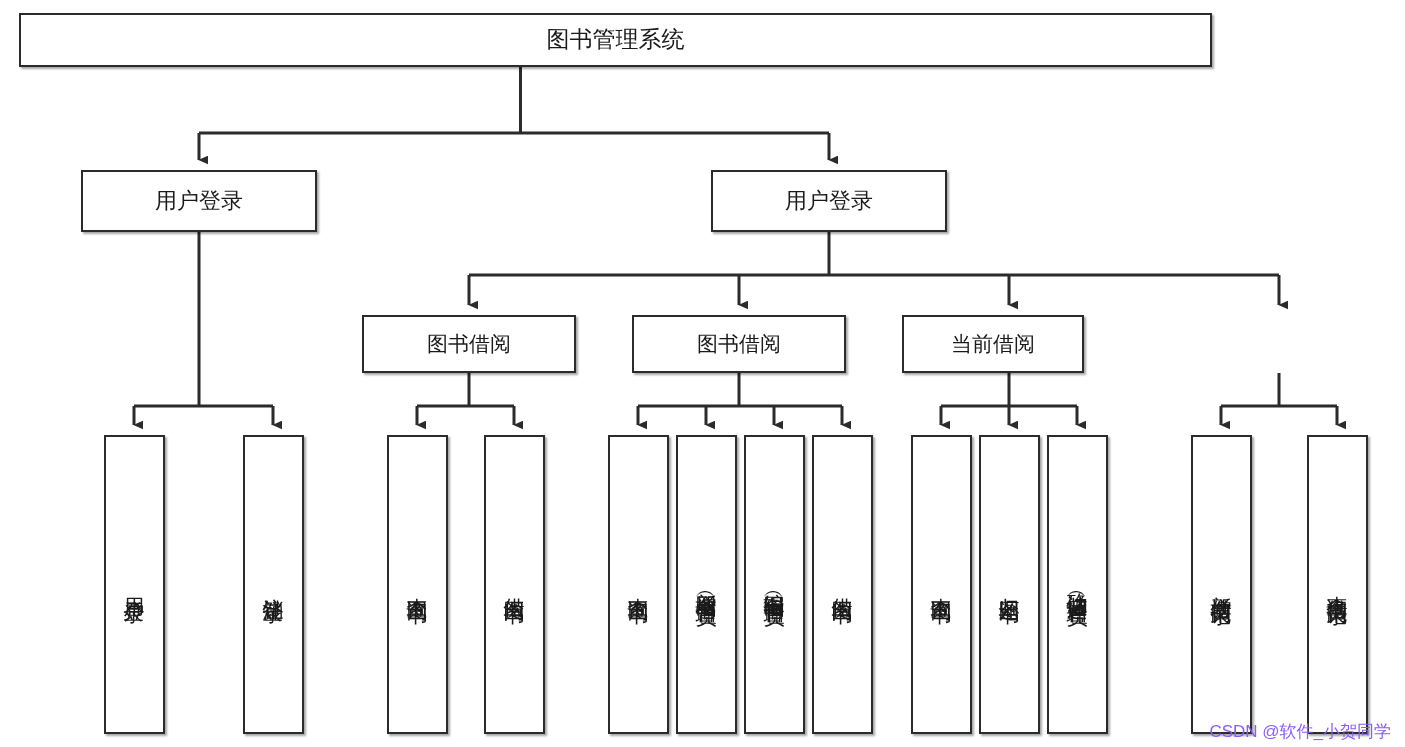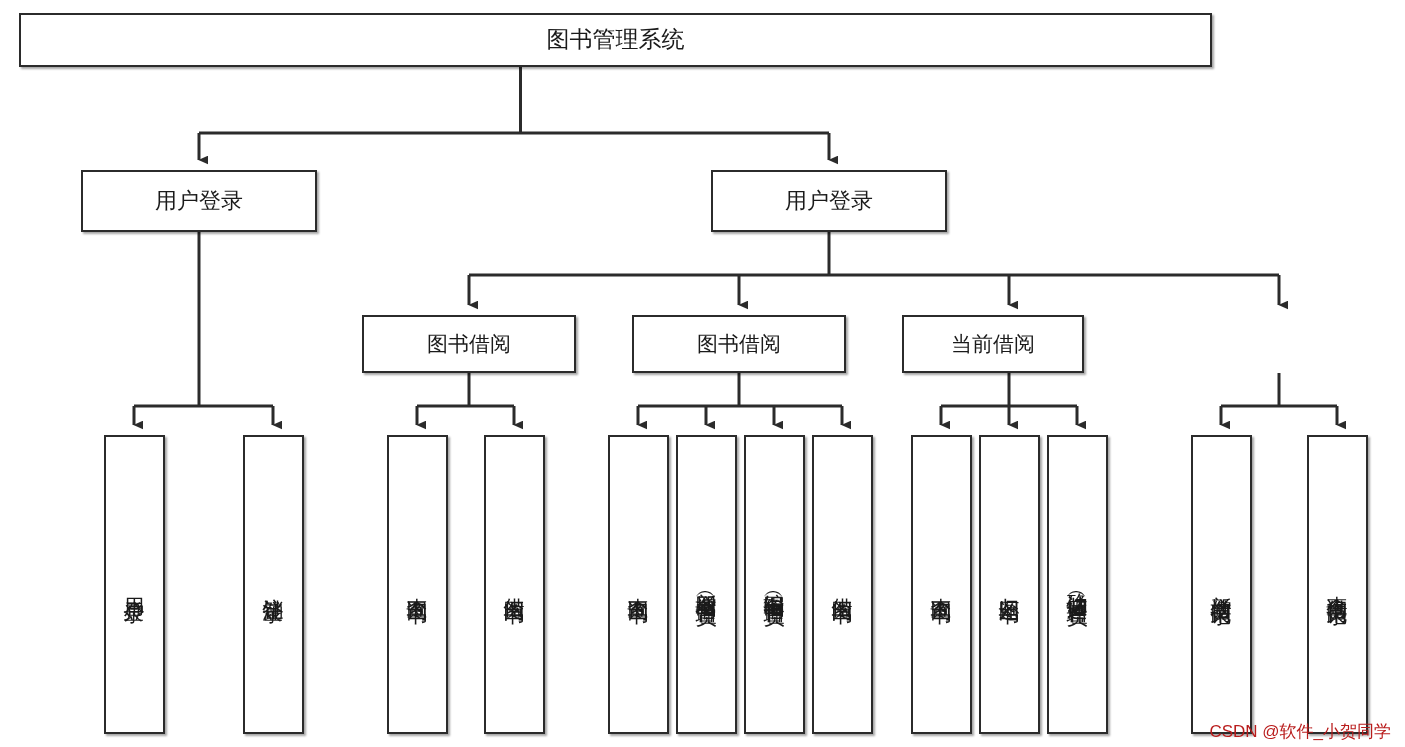--- a/index.html
+++ b/index.html
@@ -60,21 +60,21 @@
     letter-spacing: 2px;
     line-height: 1;
     white-space: nowrap;
     text-align: center;
   }
   .watermark {
     position: absolute;
     right: 14px;
     bottom: 4px;
     font-size: 17px;
-    color: #b91c1c;
+    color: #8b5cf6;
     font-family: "Liberation Sans", "DejaVu Sans", sans-serif;
     white-space: nowrap;
     pointer-events: none;
   }
 </style>
 </head>
 <body>
 
 <div id="diagram-root">
 

